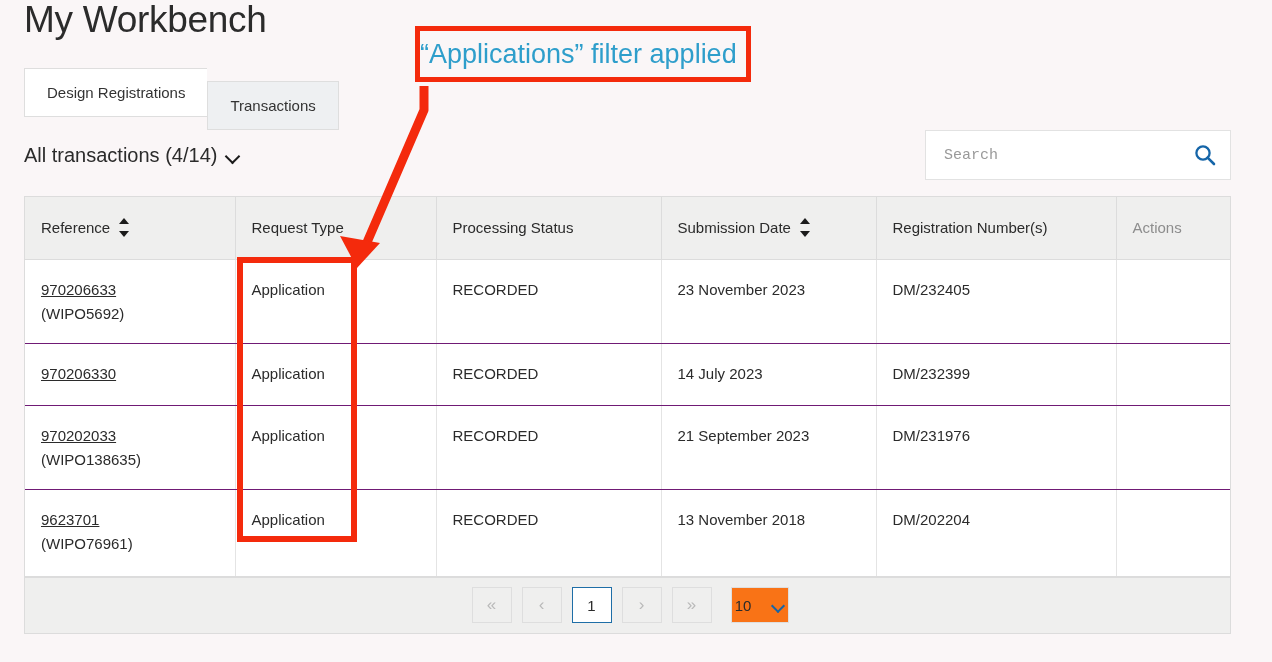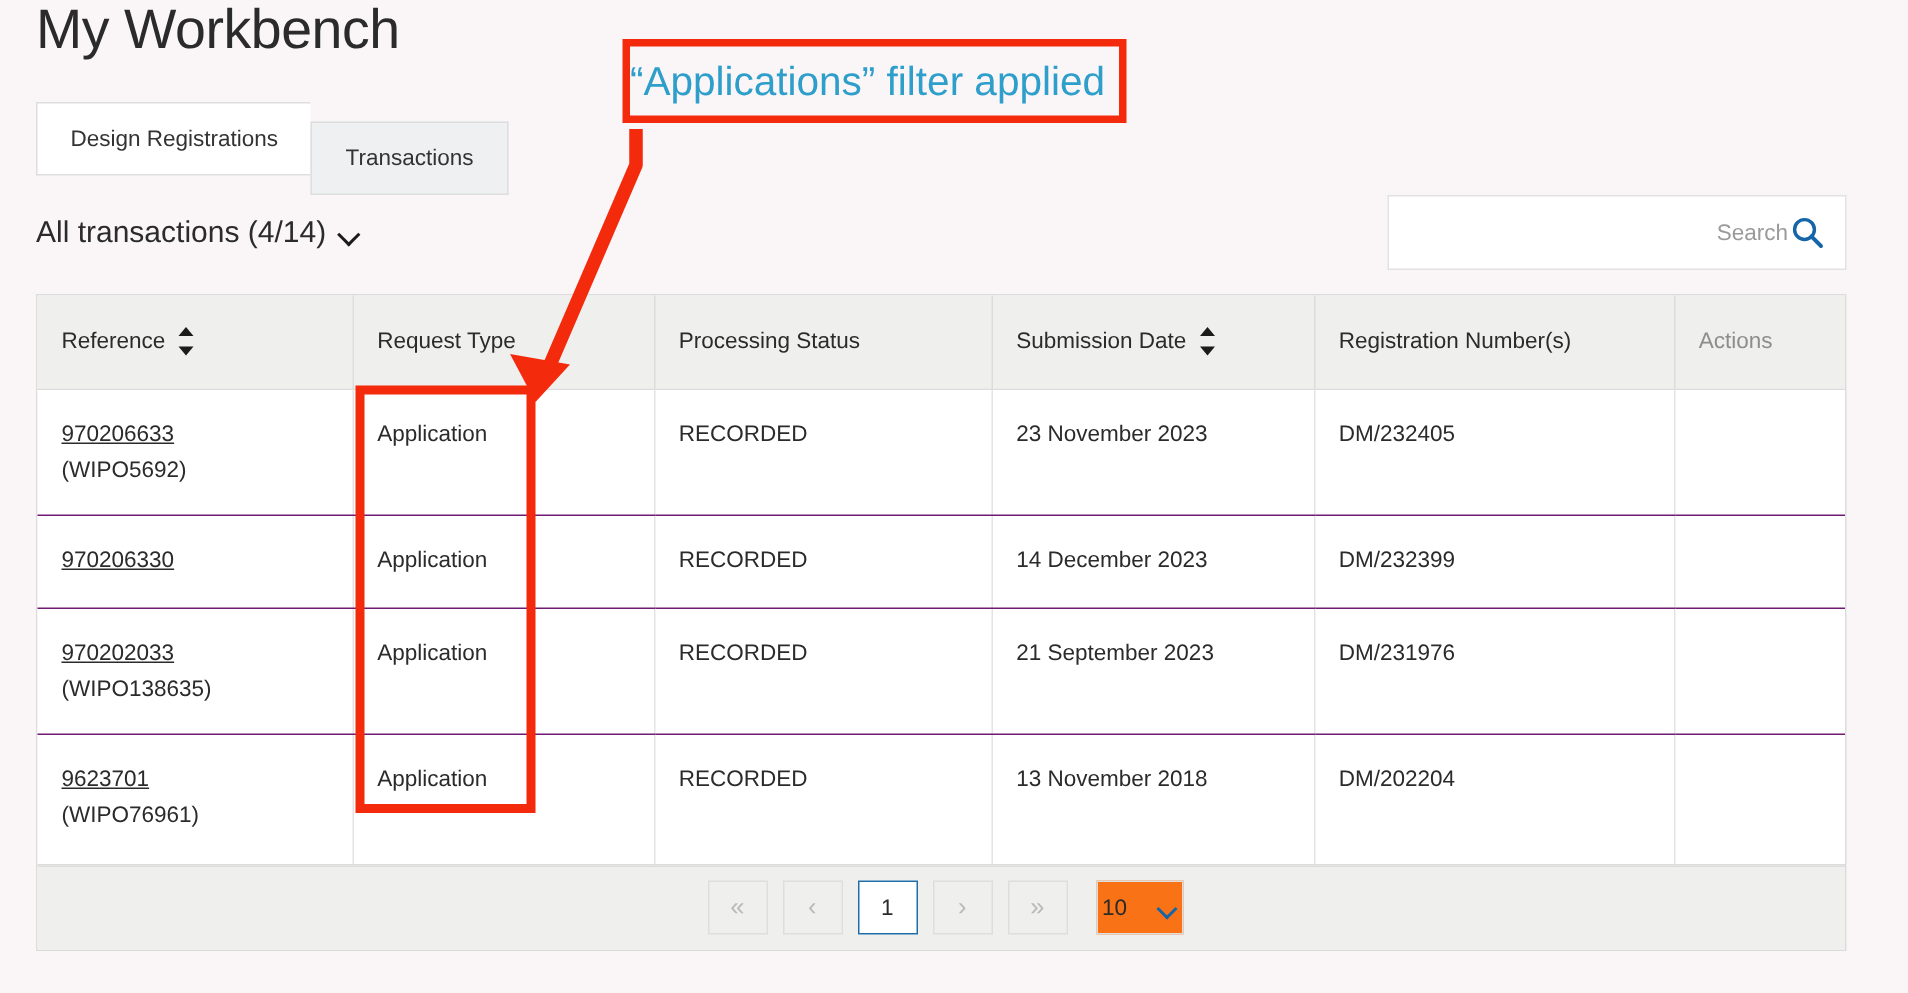--- a/index.html
+++ b/index.html
@@ -87,24 +87,23 @@
     border: 1px solid #e2e2e2;
     display: flex;
     align-items: center;
     padding: 0 14px 0 16px;
   }
   .search-input {
     flex: 1;
     border: none;
     outline: none;
     background: transparent;
-    font-family: Liberation Sans, sans-serif;
+    font-family: Liberation Mono, monospace;
     font-size: 15px;
     color: #333;
-    text-align: right;
   }
   .search-input::placeholder { color: #9a9a9a; }
   .search-icon { width: 22px; height: 22px; flex: 0 0 auto; }
 
   
   .table-wrap {
     position: absolute;
     left: 24px;
     top: 196px;
     width: 1207px;
@@ -336,21 +335,21 @@
         <td></td>
       </tr>
 
       <tr style="height:62px">
         <td>
           <div class="ref-link">970206330</div>
           <div class="ref-sub"></div>
         </td>
         <td>Application</td>
         <td>RECORDED</td>
-        <td>14 December 2023</td>
+        <td>14 July 2023</td>
         <td>DM/232399</td>
         <td></td>
       </tr>
 
       <tr style="height:84px">
         <td>
           <div class="ref-link">970202033</div>
           <div class="ref-sub">(WIPO138635)</div>
         </td>
         <td>Application</td>

